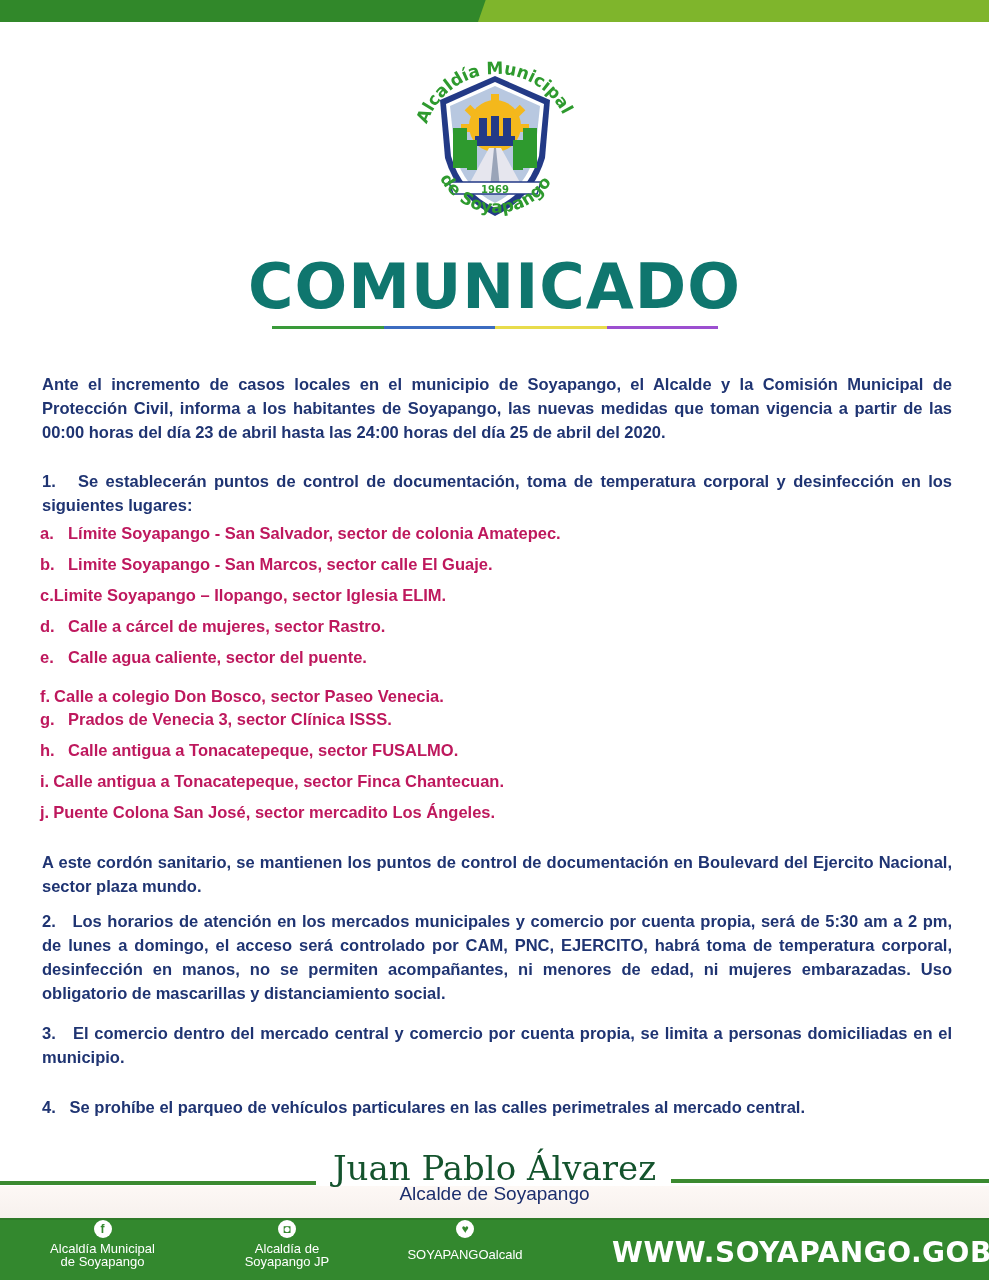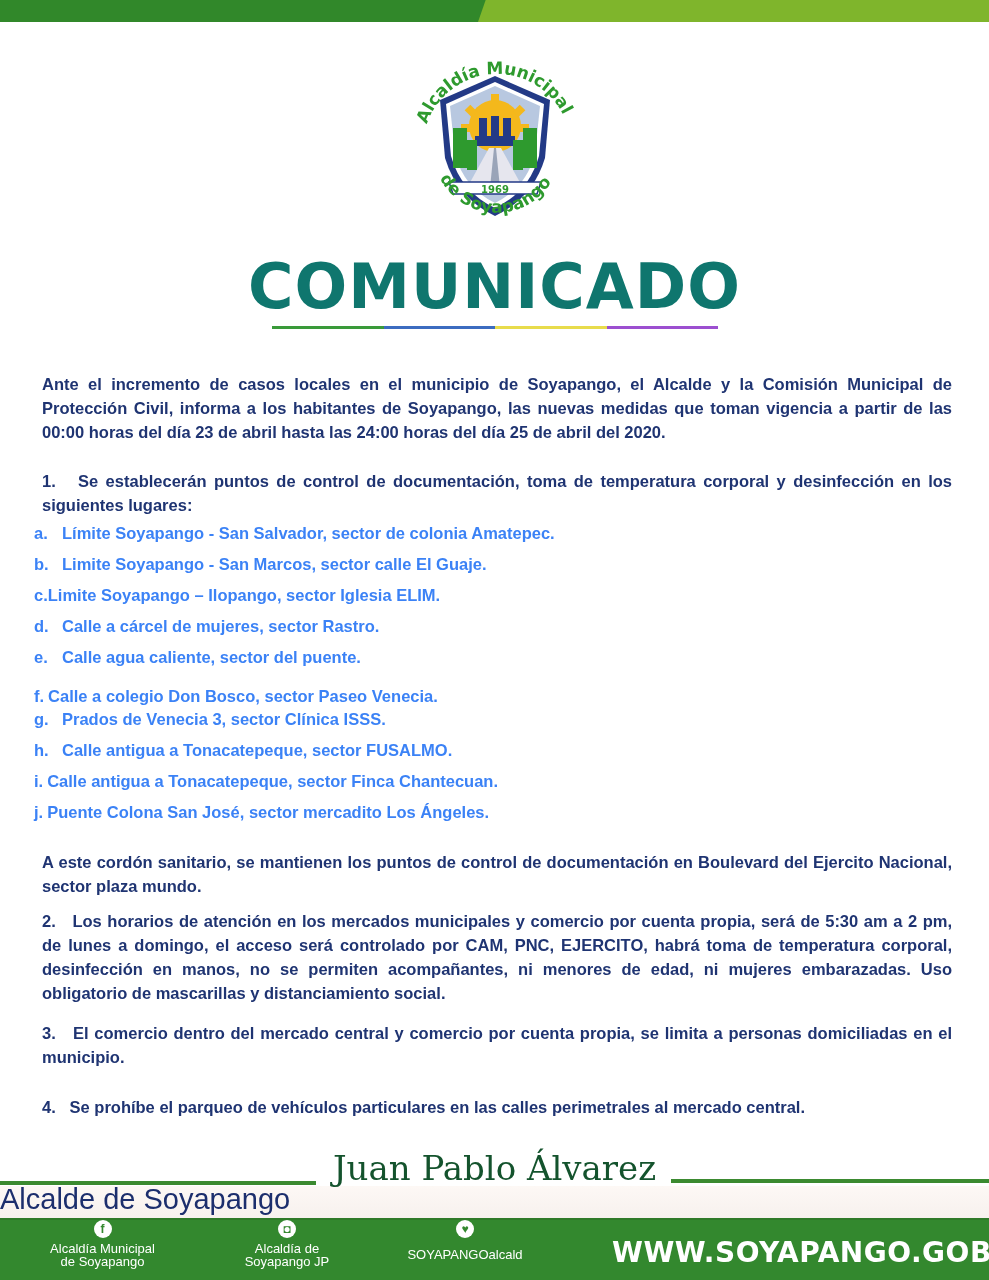--- a/index.html
+++ b/index.html
@@ -14,32 +14,32 @@
 
   .title { position: absolute; left: 0; top: 250px; width: 989px; text-align: center;
            font-family: "DejaVu Sans", sans-serif; font-weight: bold; font-size: 62px;
            letter-spacing: 1px; color: #0f766e; }
   .title-rule { position: absolute; left: 272px; top: 326px; width: 446px; height: 3px; display: flex; }
   .title-rule span { flex: 1; height: 3px; }
 
   .body-text { position: absolute; left: 42px; width: 910px; font-family: "Liberation Sans", sans-serif;
                font-weight: bold; font-size: 16.5px; color: #1f3472; line-height: 24px; }
   .justify-last { text-align: justify; text-align-last: left; }
-  .item { position: absolute; left: 34px; font-family: "Liberation Sans", sans-serif; font-weight: bold;
-          font-size: 16.5px; color: #3b82f6; white-space: nowrap; }
+  .item { position: absolute; left: 40px; font-family: "Liberation Sans", sans-serif; font-weight: bold;
+          font-size: 16.5px; color: #be185d; white-space: nowrap; }
   .item .lbl { display: inline-block; }
   .item .lbl.wide { width: 28px; }
 
   .sig-line { position: absolute; height: 4px; background: #3b8a30; }
   .sig-band { position: absolute; left: 0; top: 1186px; width: 989px; height: 32px;
               background: linear-gradient(180deg, #fdf8f5 0%, #f7f1ee 100%); }
   .sig-name { position: absolute; left: 0; top: 1148px; width: 989px; text-align: center;
               font-family: "DejaVu Serif", serif; font-size: 34px; color: #14532d; }
-  .sig-role { position: absolute; left: 0; top: 1183px; width: 989px; text-align: left;
-              font-family: "Liberation Sans", sans-serif; font-size: 29px; color: #1c2e6d; }
+  .sig-role { position: absolute; left: 0; top: 1183px; width: 989px; text-align: center;
+              font-family: "Liberation Sans", sans-serif; font-size: 19px; color: #1c2e6d; }
 
   .footer { position: absolute; left: 0; top: 1218px; width: 989px; height: 62px; background: #33882e; }
   .footer .thin { position: absolute; left: 0; top: 0; width: 989px; height: 2px; background: #2f7a29; }
   .social { position: absolute; top: 1220px; text-align: center; color: #ffffff;
             font-family: "Liberation Sans", sans-serif; font-size: 13px; line-height: 13px; }
   .social .ico { width: 18px; height: 18px; border-radius: 50%; background: #ffffff; margin: 0 auto 4px auto;
                  display: flex; align-items: center; justify-content: center; color: #33882e; font-weight: bold; font-size: 12px; }
   .website { position: absolute; left: 612px; top: 1236px; font-family: "DejaVu Sans", sans-serif; font-weight: bold;
              font-size: 28px; color: #ffffff; letter-spacing: 0.5px; }
 </style>

